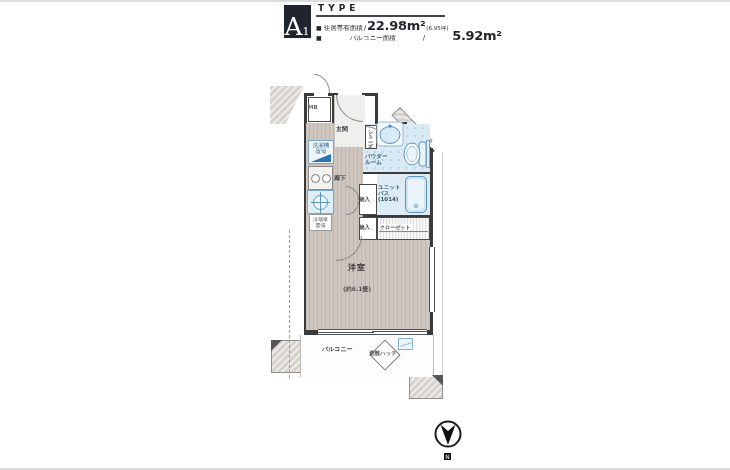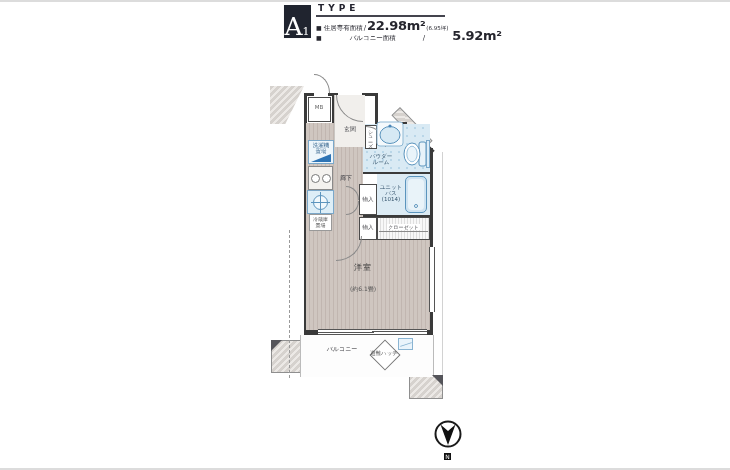--- a/index.html
+++ b/index.html
@@ -4,21 +4,21 @@
 <style>
   html,body{margin:0;padding:0;background:#fff;}
   body{width:730px;height:470px;overflow:hidden;font-family:"DejaVu Sans",sans-serif;}
   #screen{position:relative;width:730px;height:470px;background:#ffffff;
           border-top:2px solid #dcdcdc;border-bottom:2px solid #dcdcdc;box-sizing:border-box;}
   .p{position:absolute;}
   .wall{position:absolute;background:#3a3a3a;}
   .thin{position:absolute;background:#9a9a9a;}
   .hatch{position:absolute;background:repeating-linear-gradient(135deg,#d6d2ce 0 3px,#ece9e6 3px 5px);
          border:1px solid #8f8f8f;box-sizing:border-box;}
-  .lbl{position:absolute;color:#3d3d42;font-size:6px;line-height:1.12;text-align:center;white-space:nowrap;z-index:6;}
+  .lbl{position:absolute;color:#3d3d42;font-size:6px;line-height:1.12;text-align:left;white-space:nowrap;z-index:6;font-weight:bold;}
   .wood{background:repeating-linear-gradient(90deg,#cfc6c0 0 3px,#c1b6b0 3px 4px);}
   .tile{background:#d9eaf4;background-image:radial-gradient(#b9d6e8 0.8px,transparent 0.9px);background-size:8px 8px;}
   .arc{position:absolute;box-sizing:border-box;z-index:3;}
   .box{position:absolute;background:#ffffff;border:1px solid #4a4a4a;box-sizing:border-box;z-index:2;}
   .fix{position:absolute;box-sizing:border-box;z-index:3;}
   
   #badge{position:absolute;left:283px;top:3px;width:28px;height:34px;background:#20242f;color:#fff;
          display:flex;align-items:flex-end;justify-content:center;box-shadow:inset 1px -1px 0 0 #fafafa;z-index:5;}
   #badge .big{font-family:"DejaVu Serif",serif;font-size:25px;line-height:0.95;}
   #badge .sub{font-family:"DejaVu Serif",serif;font-size:11px;line-height:1.4;}

